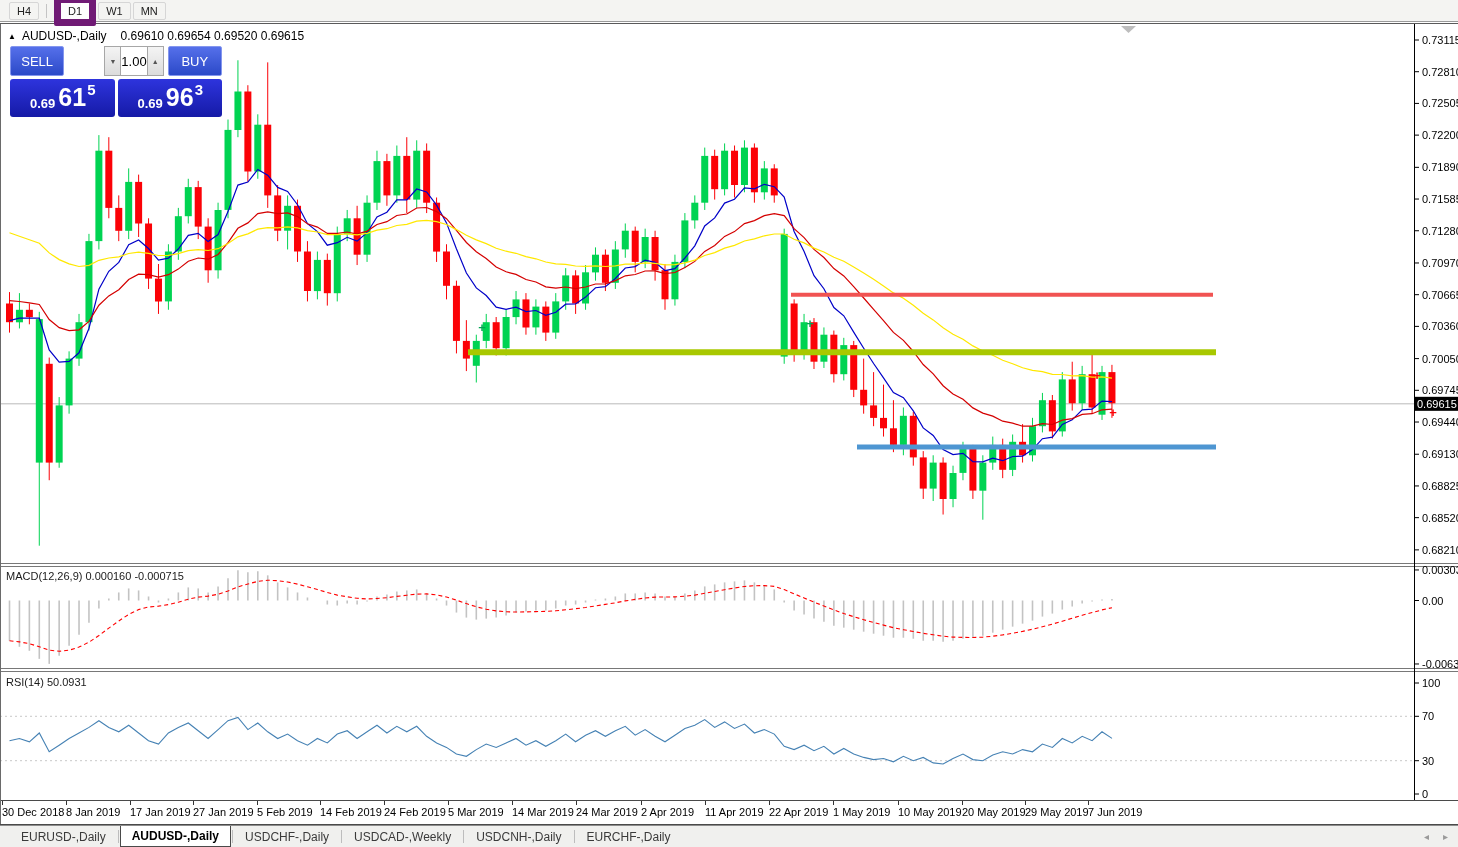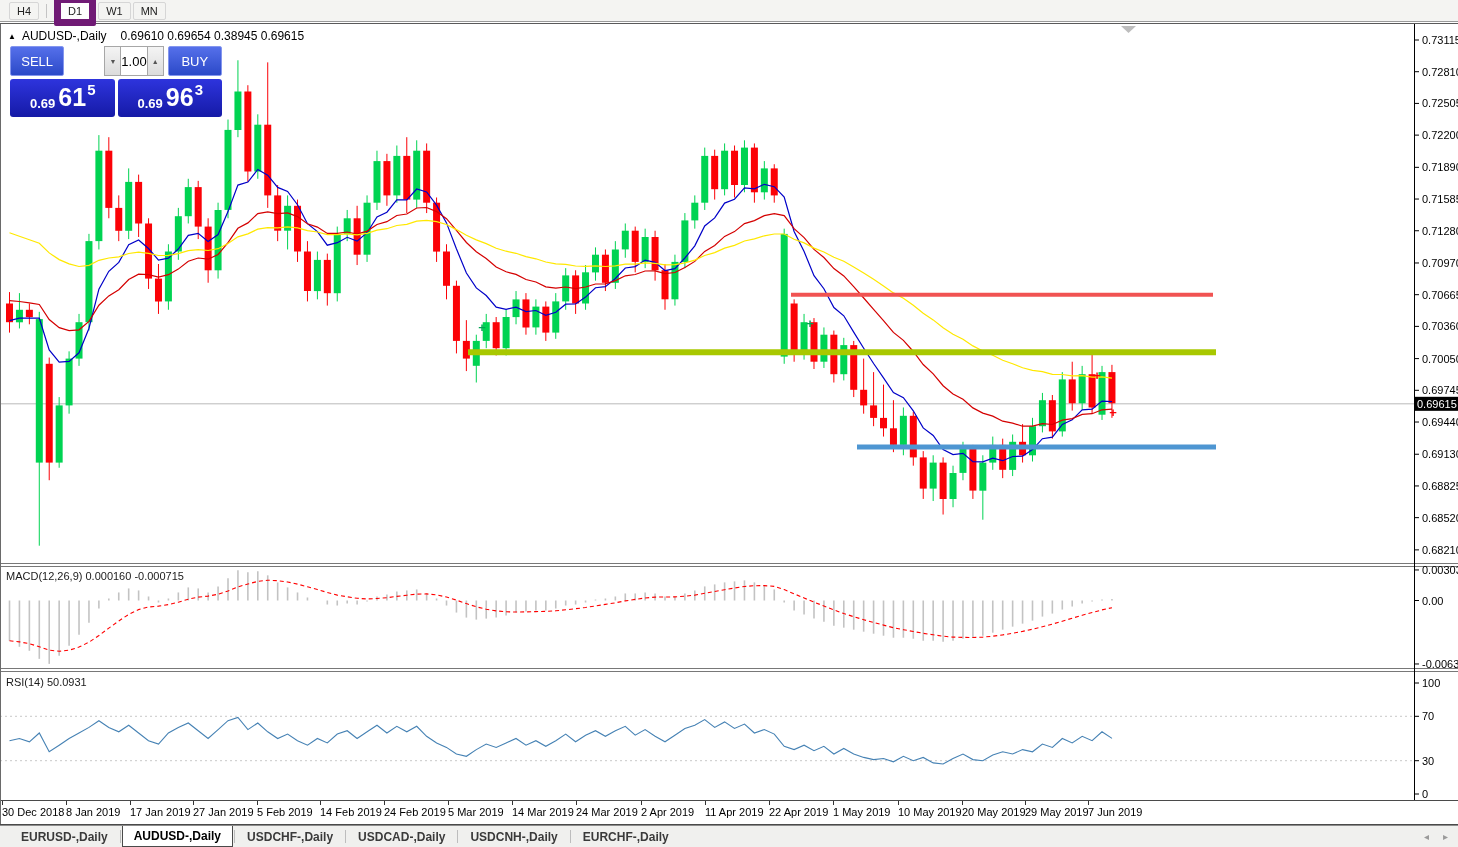--- a/index.html
+++ b/index.html
@@ -33,21 +33,21 @@
   .price-box{flex:1;background:linear-gradient(#2e34dd,#151aa6);color:#fff;display:flex;
              align-items:center;justify-content:center;border-radius:3px;}
   .price-box.left{margin-right:3px;}
   .pb-small{font-size:13px;font-weight:bold;margin-right:3px;margin-top:10px;}
   .pb-big{font-size:25px;font-weight:bold;line-height:0.95;}
   .pb-sup{font-size:15px;font-weight:bold;position:relative;top:-9px;left:1px;}
   
   .tabbar{position:absolute;left:0;top:825px;width:100%;height:22px;background:#f0f0ee;
           border-top:1px solid #8c8c8c;display:flex;align-items:stretch;padding-left:10px;
           font-size:12px;color:#3a3a3a;z-index:3;box-sizing:border-box;}
-  .tab{display:flex;align-items:center;padding:0 11px;font-weight:bold;}
+  .tab{display:flex;align-items:center;padding:0 11px;}
   .tab.active{background:#fff;border:1px solid #4a4a4a;border-top:none;font-weight:bold;color:#000;}
   .tab-div{width:1px;background:#bdbdbd;margin:4px 1px;}
   .tab-arrows{margin-left:auto;display:flex;align-items:center;gap:14px;padding-right:10px;
               color:#9a9a9a;font-size:10px;}
 </style>
 </head>
 <body>
 
 <svg id="chart-svg" width="1458" height="847">
     <rect x="0" y="23" width="1458" height="802" fill="#ffffff"></rect>
@@ -509,21 +509,21 @@
       <span class="tb-sep"></span>
       <span class="tbtn active">D1</span>
       <span class="tbtn">W1</span>
       <span class="tbtn">MN</span>
     </span>
 </div>
 
 <div class="title-row">
   <span class="collapse-tri">▲</span>
   <span class="title-sym">AUDUSD-,Daily</span>
-  <span>0.69610 0.69654 0.38945 0.69615</span>
+  <span>0.69610 0.69654 0.69520 0.69615</span>
 </div>
 
 <div class="trade-panel">
   <div class="tp-row1">
     <div class="btn-trade">SELL</div>
     <div class="spinner">
       <div class="spin-btn">▼</div>
       <div class="spin-value">1.00</div>
       <div class="spin-btn">▲</div>
     </div>
@@ -543,21 +543,21 @@
   </div>
 </div>
 
 <div class="tabbar" id="tabbar">
     <span class="tab">EURUSD-,Daily</span>
     <span class="tab-div"></span>
     <span class="tab active">AUDUSD-,Daily</span>
     <span class="tab-div"></span>
     <span class="tab">USDCHF-,Daily</span>
     <span class="tab-div"></span>
-    <span class="tab">USDCAD-,Daily</span>
+    <span class="tab">USDCAD-,Weekly</span>
     <span class="tab-div"></span>
     <span class="tab">USDCNH-,Daily</span>
     <span class="tab-div"></span>
     <span class="tab">EURCHF-,Daily</span>
     <span class="tab-arrows">
       <span>◂</span>
       <span>▸</span>
     </span>
   </div>
 

